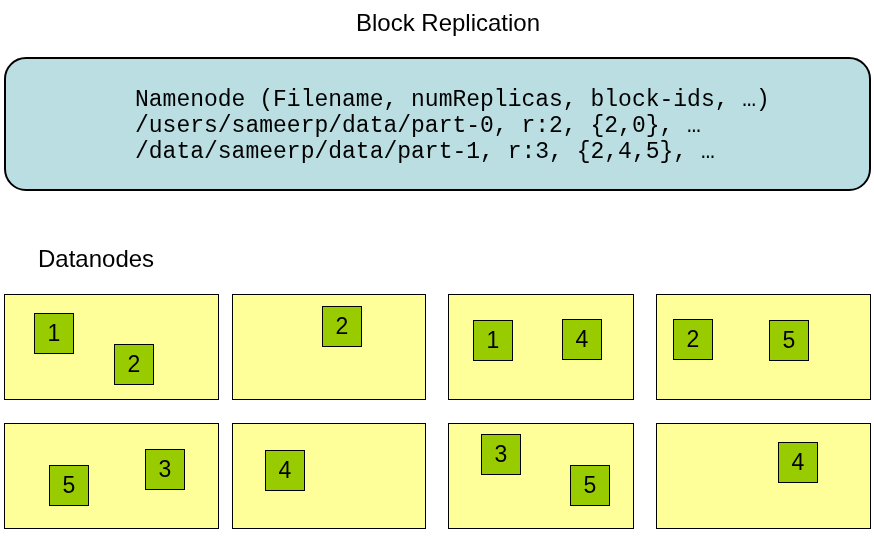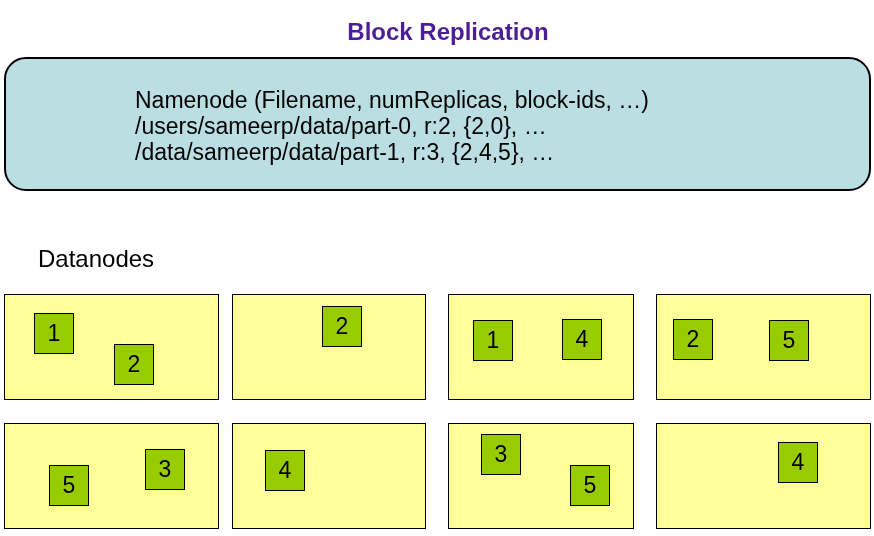--- a/index.html
+++ b/index.html
@@ -10,43 +10,44 @@
   }
   .canvas {
     position: relative;
     width: 874px;
     height: 536px;
     background: #ffffff;
     overflow: hidden;
   }
   .title {
     position: absolute;
-    top: 18px;
+    top: 9px;
     left: 0;
     width: 874px;
     margin: 0;
     padding-left: 22px;
     box-sizing: border-box;
     text-align: center;
     font-size: 24px;
-    font-weight: bold;
+    font-weight: normal;
     line-height: 28px;
-    color: #4c1d95;
+    color: #000000;
   }
   .namenode {
     position: absolute;
     left: 4px;
     top: 57px;
     width: 867px;
     height: 134px;
     box-sizing: border-box;
     background: var(--nn-fill, #BADEE2);
     border: 2px solid var(--line, #000000);
     border-radius: 22px;
     padding: 28px 0 0 129px;
+    font-family: Liberation Mono, monospace;
   }
   .nn-line {
     font-size: 23px;
     line-height: 26px;
     color: #000000;
     white-space: nowrap;
   }
   .dn-label {
     position: absolute;
     top: 245px;

